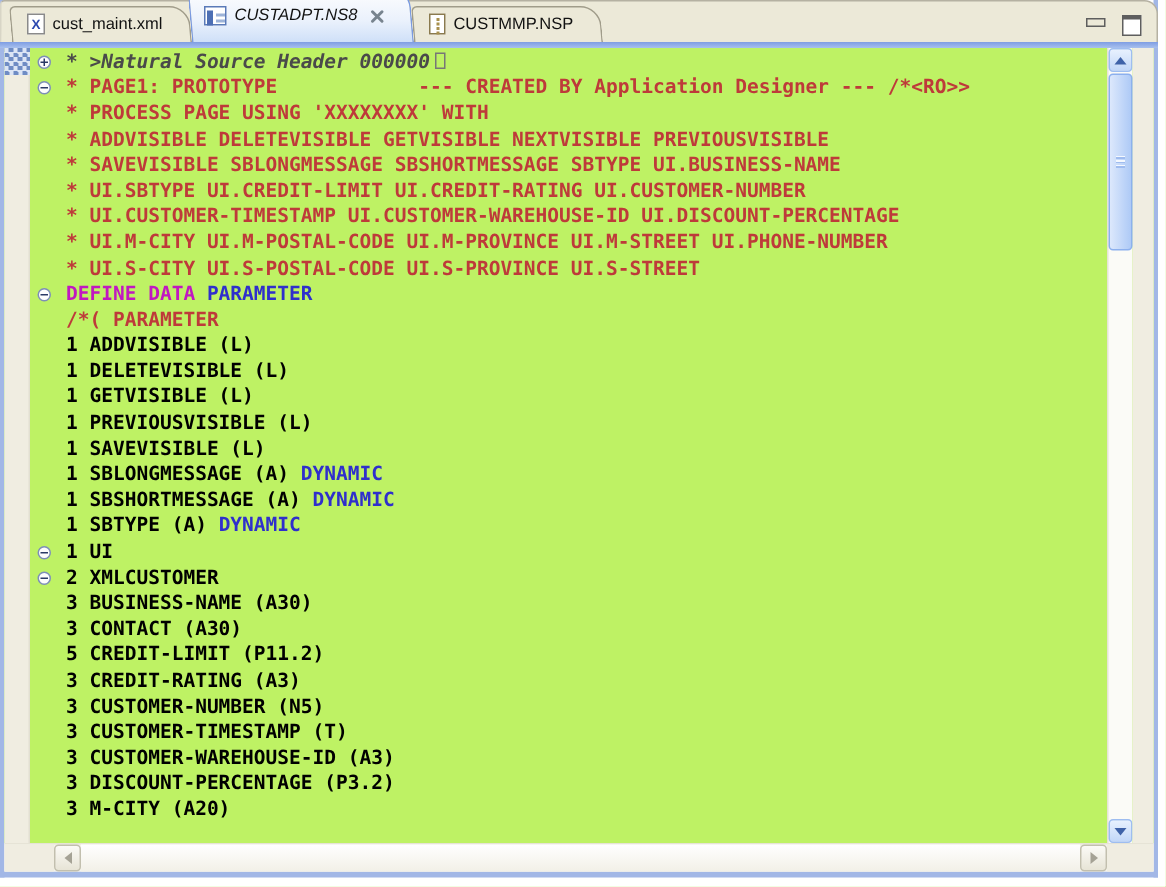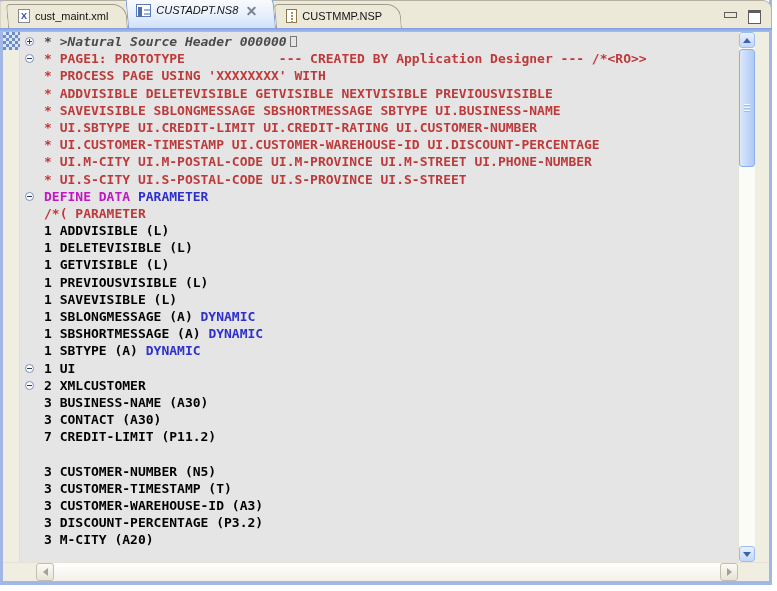--- a/index.html
+++ b/index.html
@@ -40,21 +40,21 @@
   .map-ic i{position:absolute;left:4px;right:3px;height:2px;background:#A8904E;}
   
   .winctl{margin-left:auto;margin-right:10px;align-self:center;display:flex;gap:10px;align-items:center;}
   .ctl{width:14px;height:12px;position:relative;cursor:default;}
   .ctl-min::before{content:'';position:absolute;left:1px;top:3px;width:11px;height:4px;border:1px solid #5E5E5E;}
   .ctl-max::before{content:'';position:absolute;left:1px;top:1px;width:11px;height:10px;
       border:1px solid #5E5E5E;border-top:3px solid #5E5E5E;background:#fff;}
   
   .tab-underline{height:4px;margin:0 -3px;background:linear-gradient(#7E9DE3,#A8C0EE);flex:0 0 auto;}
   
-  .body{flex:1;display:flex;min-height:0;background:#e5e5e5;}
+  .body{flex:1;display:flex;min-height:0;background:#bef264;}
   .ruler{width:17px;background:#F0EDE1;border-right:1px solid #E2DFD2;position:relative;}
   .checker{position:absolute;left:0;top:0;width:17px;height:18px;
       background:repeating-conic-gradient(#6F8CC4 0% 25%, #DCE5F5 0% 50%);background-size:6px 6px;}
   .code{flex:1;overflow:hidden;padding-top:1px;
         font-family:"DejaVu Sans Mono","Liberation Mono",monospace;
         font-size:13px;font-weight:bold;line-height:17.2px;}
   .code-line{display:flex;height:17.2px;white-space:pre;}
   .fold-cell{flex:0 0 24px;display:flex;align-items:center;justify-content:flex-start;padding-left:5px;}
   .fold{width:9px;height:9px;border:1px solid #7E8FB8;border-radius:50%;background:#FDFDFD;position:relative;display:inline-block;}
   .fold::before{content:'';position:absolute;left:1px;right:1px;top:50%;height:1px;margin-top:-0.5px;background:#2A3A66;}
@@ -149,22 +149,22 @@
           <div class="code-line"><span class="fold-cell"></span><span class="line-text"><span class="tok-pln">1 GETVISIBLE (L)</span></span></div>
           <div class="code-line"><span class="fold-cell"></span><span class="line-text"><span class="tok-pln">1 PREVIOUSVISIBLE (L)</span></span></div>
           <div class="code-line"><span class="fold-cell"></span><span class="line-text"><span class="tok-pln">1 SAVEVISIBLE (L)</span></span></div>
           <div class="code-line"><span class="fold-cell"></span><span class="line-text"><span class="tok-pln">1 SBLONGMESSAGE (A) </span><span class="tok-kwb">DYNAMIC</span></span></div>
           <div class="code-line"><span class="fold-cell"></span><span class="line-text"><span class="tok-pln">1 SBSHORTMESSAGE (A) </span><span class="tok-kwb">DYNAMIC</span></span></div>
           <div class="code-line"><span class="fold-cell"></span><span class="line-text"><span class="tok-pln">1 SBTYPE (A) </span><span class="tok-kwb">DYNAMIC</span></span></div>
           <div class="code-line"><span class="fold-cell"><span class="fold minus"></span></span><span class="line-text"><span class="tok-pln">1 UI</span></span></div>
           <div class="code-line"><span class="fold-cell"><span class="fold minus"></span></span><span class="line-text"><span class="tok-pln">2 XMLCUSTOMER</span></span></div>
           <div class="code-line"><span class="fold-cell"></span><span class="line-text"><span class="tok-pln">3 BUSINESS-NAME (A30)</span></span></div>
           <div class="code-line"><span class="fold-cell"></span><span class="line-text"><span class="tok-pln">3 CONTACT (A30)</span></span></div>
-          <div class="code-line"><span class="fold-cell"></span><span class="line-text"><span class="tok-pln">7 CREDIT-LIMIT (P11.2)</span></span></div>
-          <div class="code-line"><span class="fold-cell"></span></div>
+          <div class="code-line"><span class="fold-cell"></span><span class="line-text"><span class="tok-pln">5 CREDIT-LIMIT (P11.2)</span></span></div>
+          <div class="code-line"><span class="fold-cell"></span><span class="line-text"><span class="tok-pln">3 CREDIT-RATING (A3)</span></span></div>
           <div class="code-line"><span class="fold-cell"></span><span class="line-text"><span class="tok-pln">3 CUSTOMER-NUMBER (N5)</span></span></div>
           <div class="code-line"><span class="fold-cell"></span><span class="line-text"><span class="tok-pln">3 CUSTOMER-TIMESTAMP (T)</span></span></div>
           <div class="code-line"><span class="fold-cell"></span><span class="line-text"><span class="tok-pln">3 CUSTOMER-WAREHOUSE-ID (A3)</span></span></div>
           <div class="code-line"><span class="fold-cell"></span><span class="line-text"><span class="tok-pln">3 DISCOUNT-PERCENTAGE (P3.2)</span></span></div>
           <div class="code-line"><span class="fold-cell"></span><span class="line-text"><span class="tok-pln">3 M-CITY (A20)</span></span></div>
         </div>
       <div class="vscroll">
         <div class="sbtn">
             <span class="tri-up"></span>
           </div>

